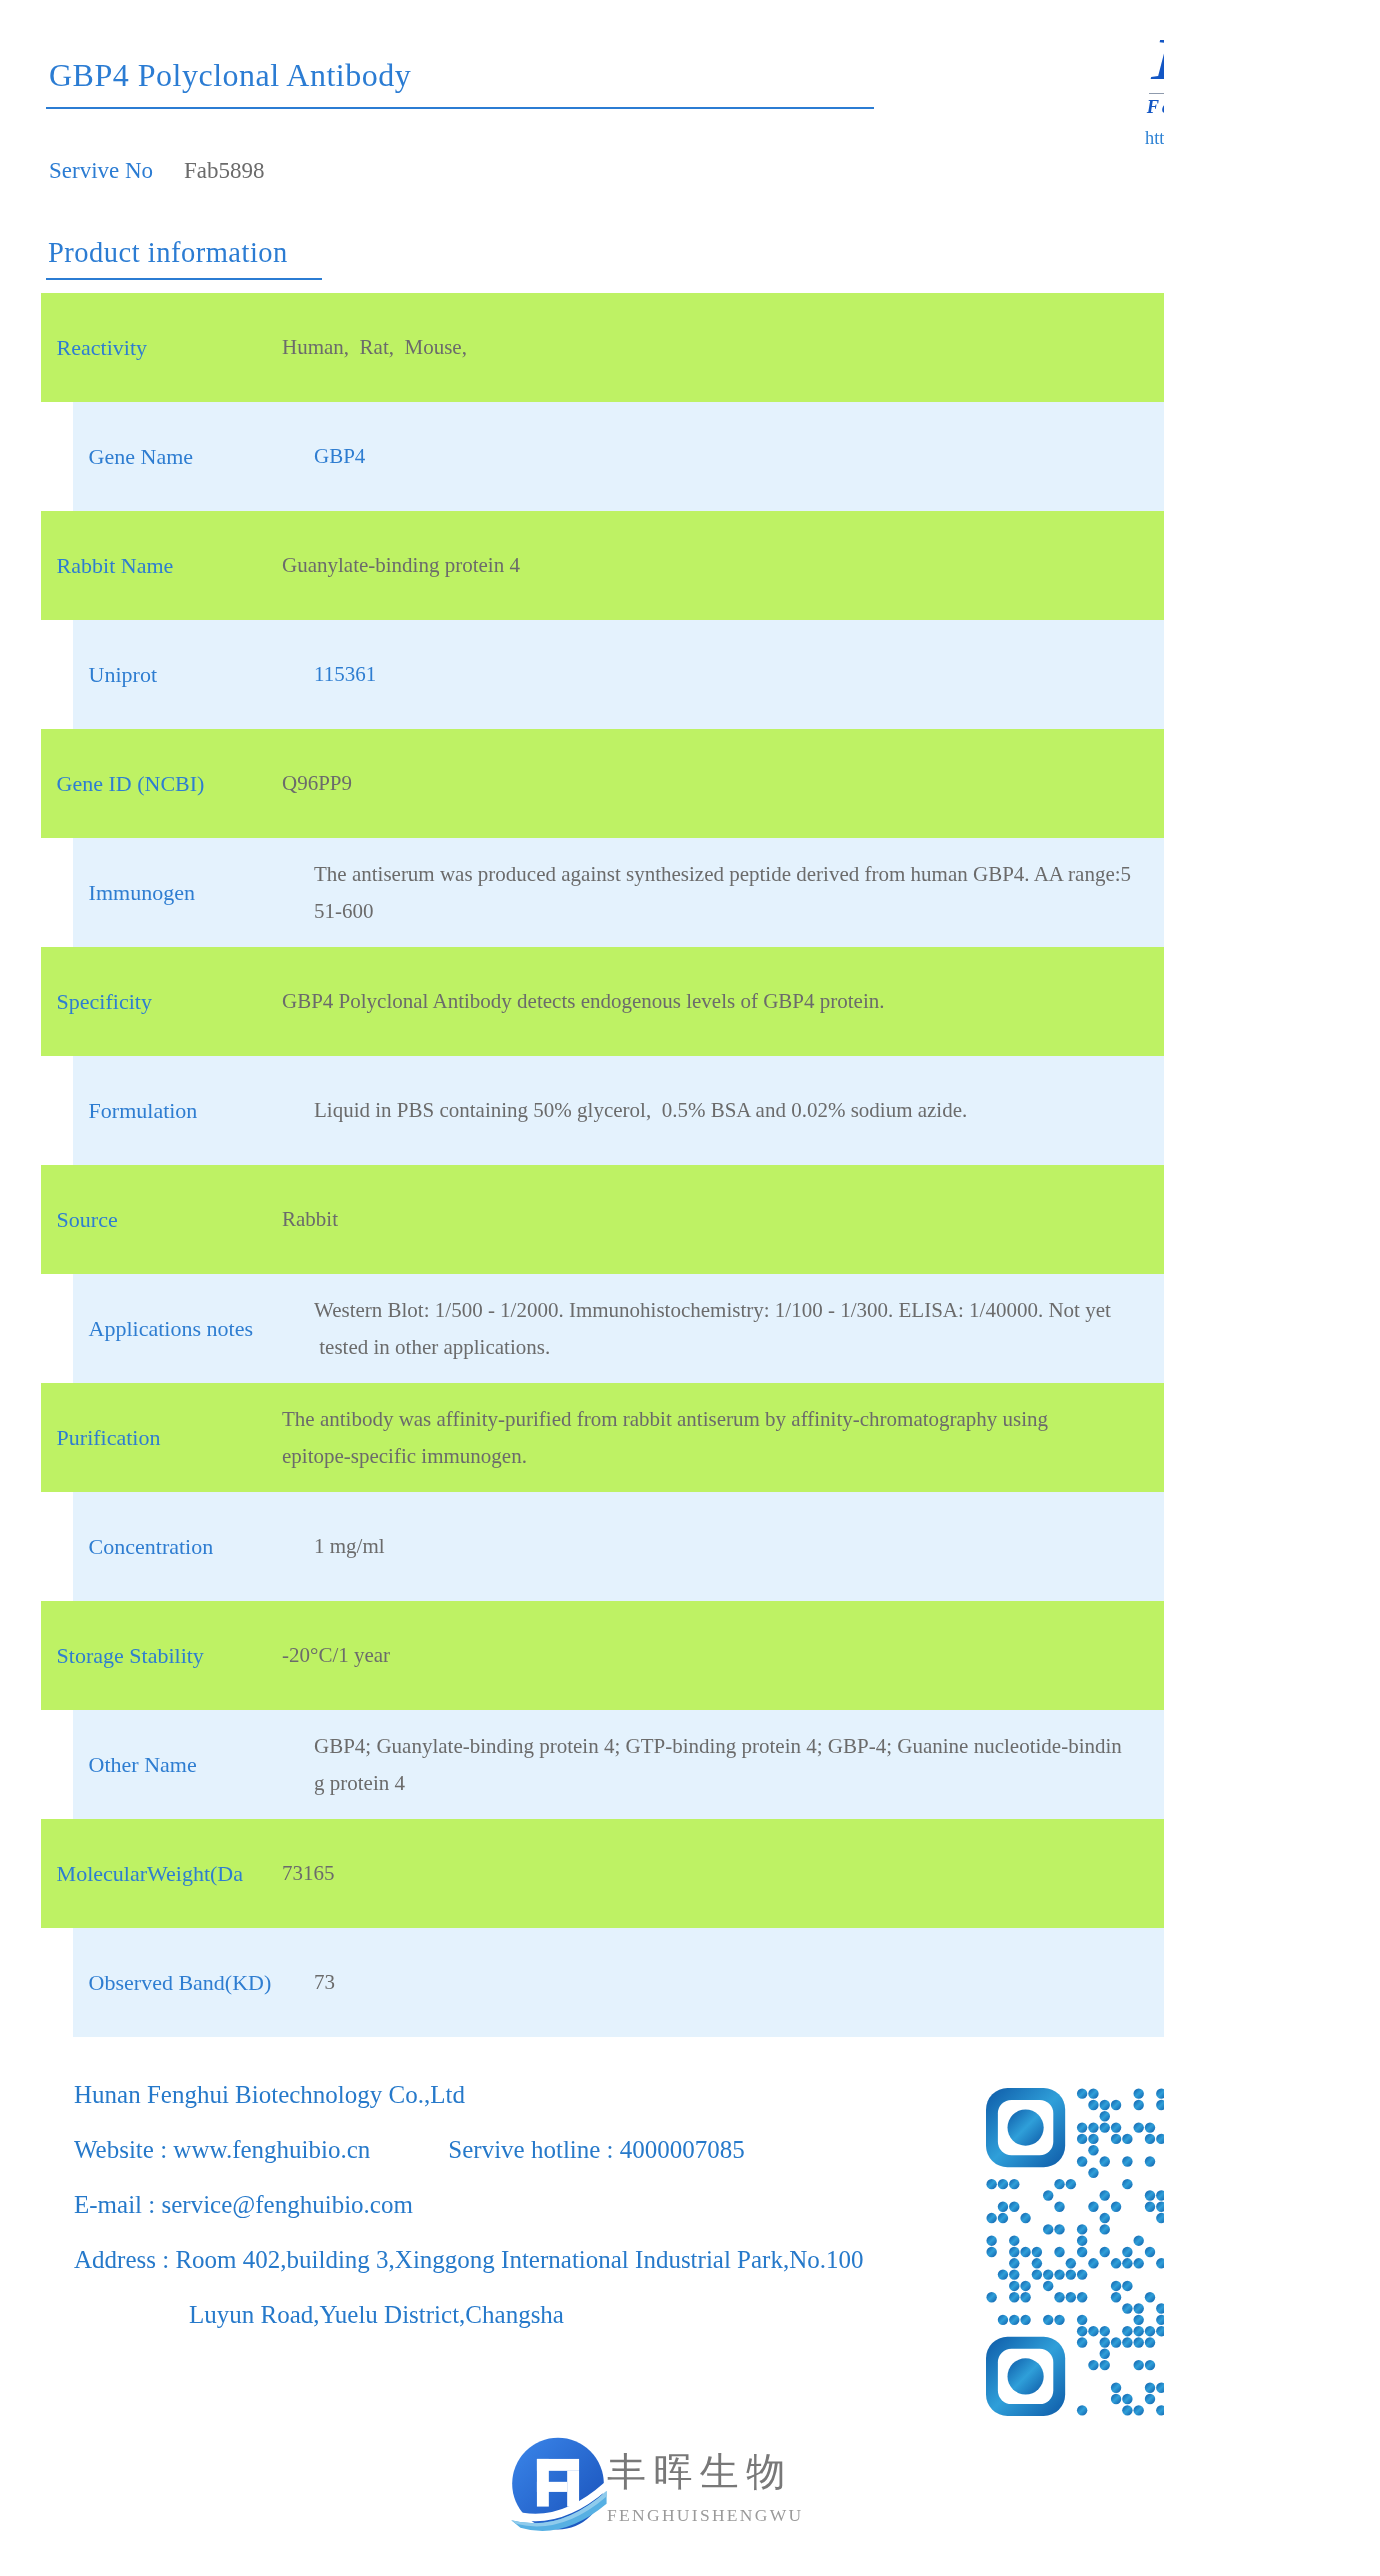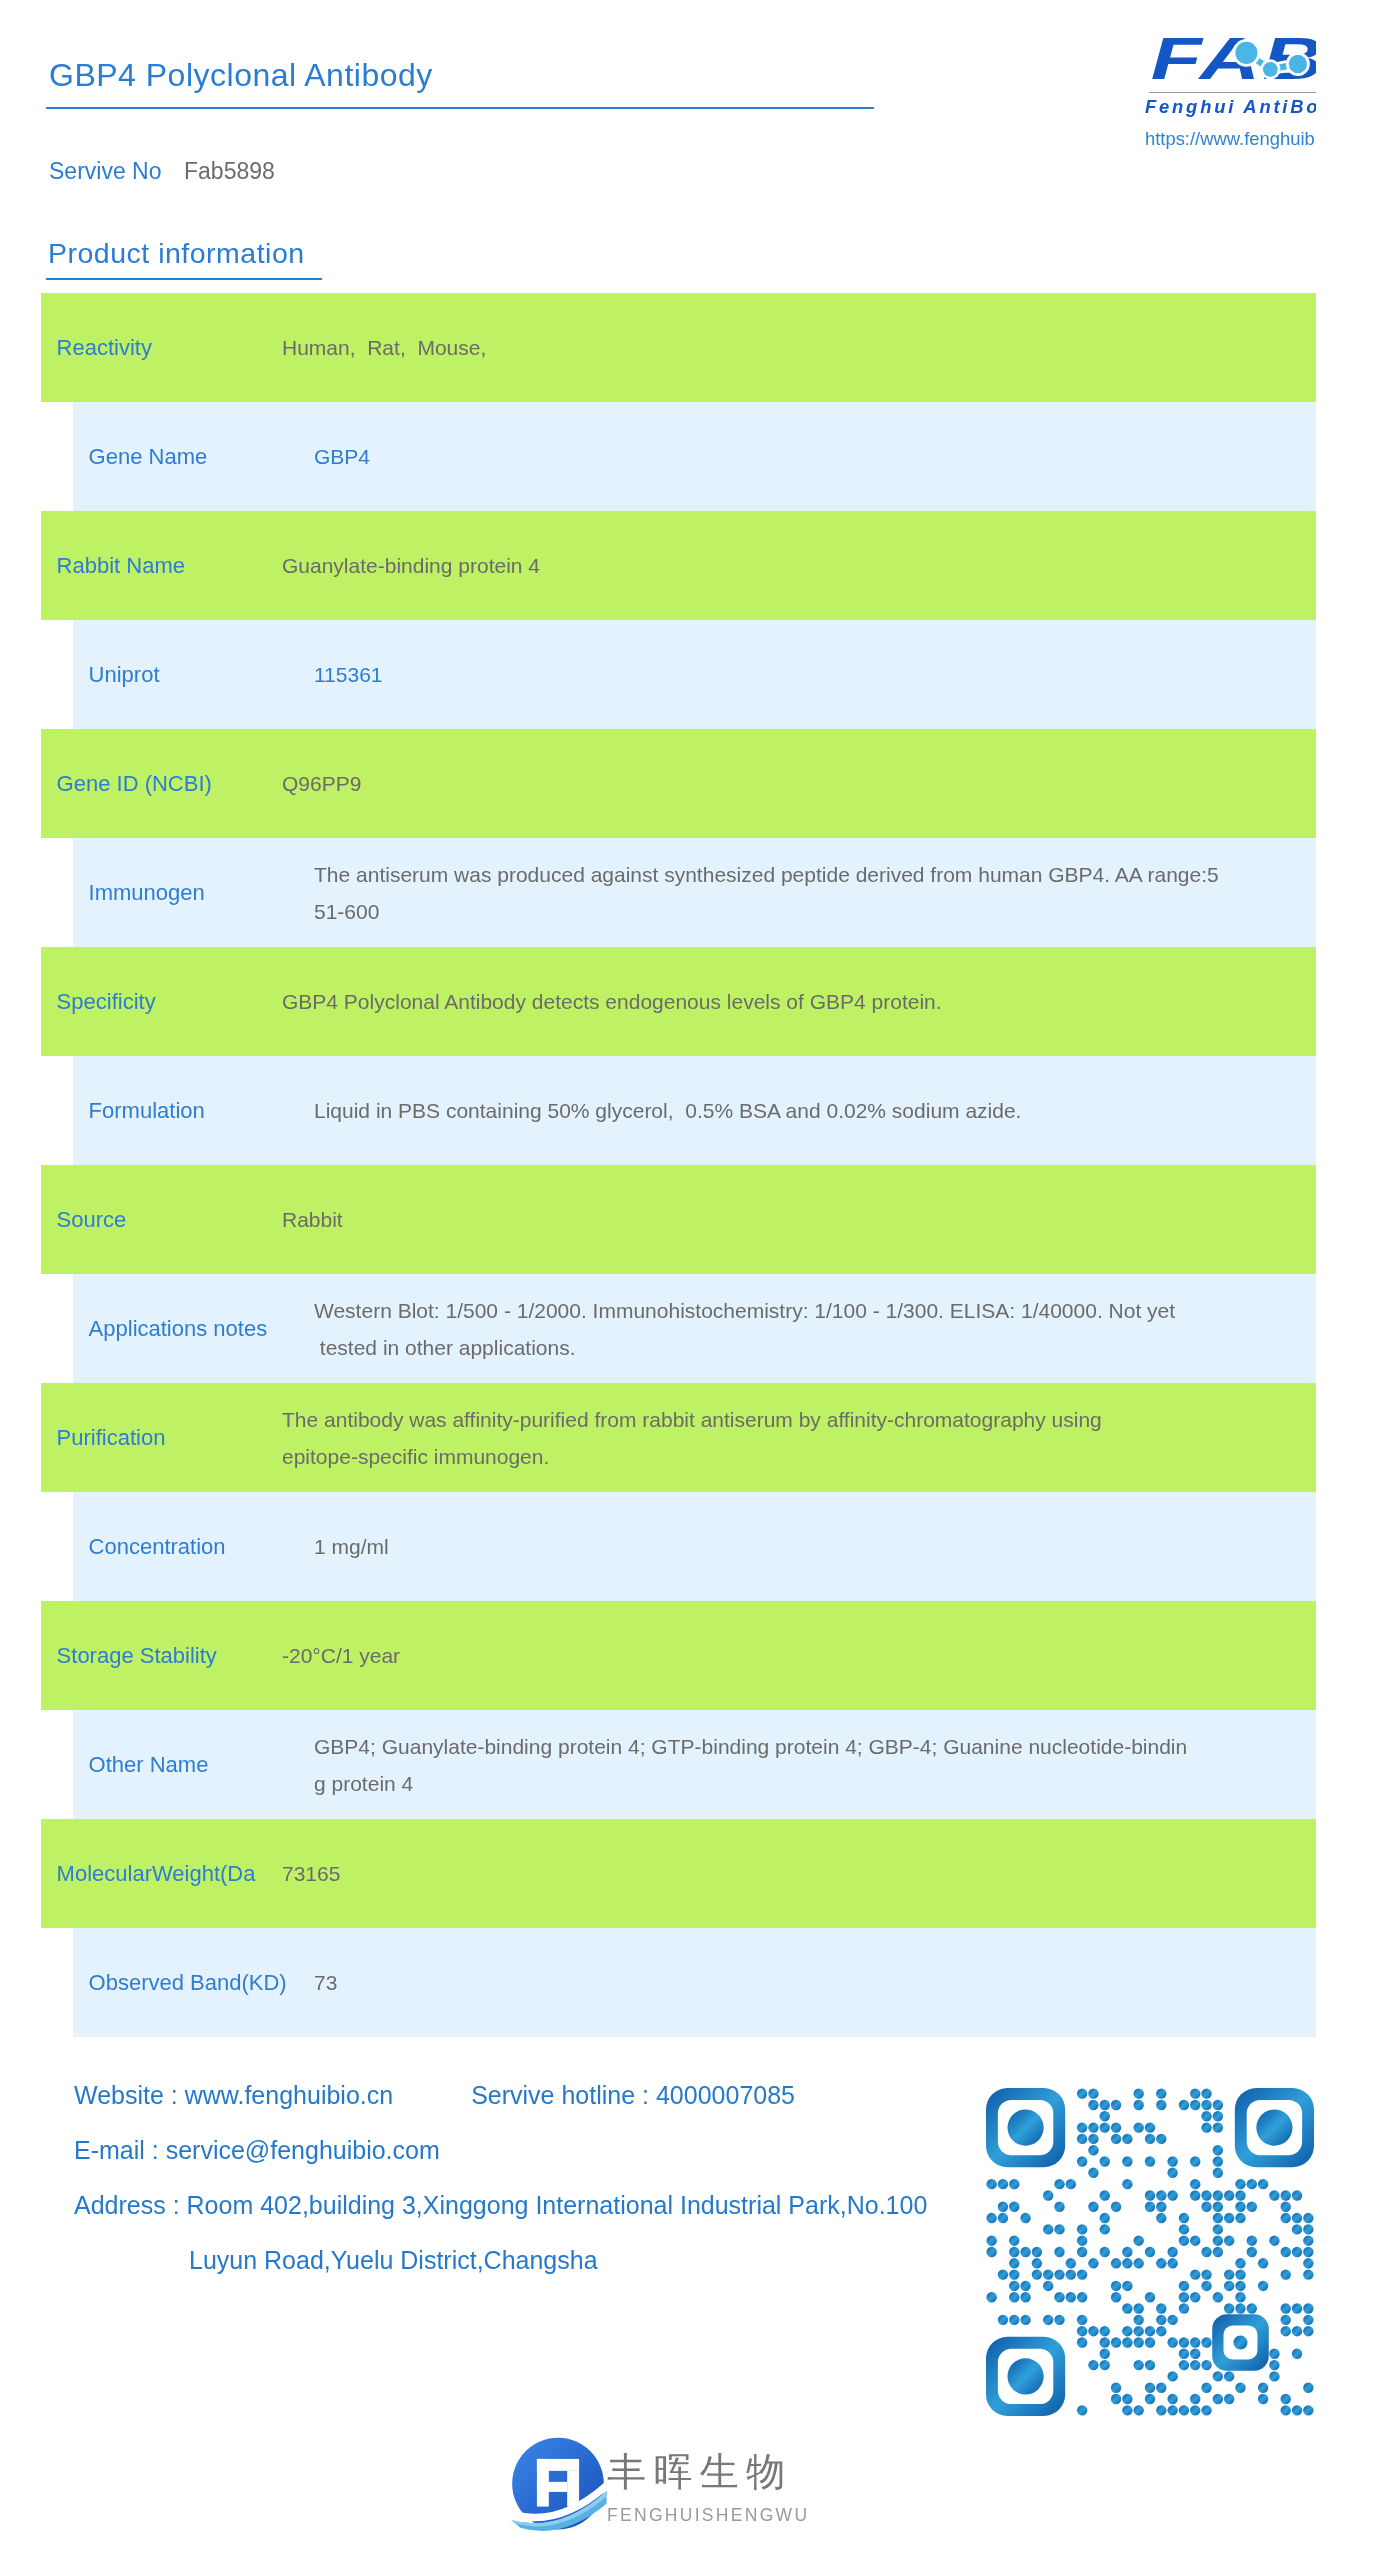--- a/index.html
+++ b/index.html
@@ -13,23 +13,23 @@
     --url-blue:#2e82d4;
     --qr-dark:#0e5aa7;
     --qr-light:#2f9fd9;
     --cn-gray:#787878;
     --en-gray:#9a9a9a;
   }
   *{margin:0;padding:0;box-sizing:border-box;}
   html,body{background:#ffffff;}
   .page{
     position:relative;
-    width:1316px;height:2576px;
+    width:1164px;height:2576px;
     background:#fff;
-    font-family:Liberation Sans, sans-serif;
+    font-family:Liberation Serif, serif;
     overflow:hidden;
   }
   .doc-title{
     position:absolute;left:49px;top:57px;
     font-size:32px;color:var(--accent);
     letter-spacing:0.5px;
   }
   .title-underline{
     position:absolute;left:46px;top:107px;
     width:828px;height:1.8px;background:var(--accent);
@@ -169,20 +169,23 @@
         <div class="tlabel">MolecularWeight(Da</div>
         <div class="tvalue">73165</div>
       </div>
       <div class="trow shaded">
         <div class="tlabel">Observed Band(KD)</div>
         <div class="tvalue">73</div>
       </div>
     </div>
 
   <div class="footer">
+    <div class="fline">
+        <span>Hunan Fenghui Biotechnology Co.,Ltd</span>
+      </div>
     <div class="fline">
       <span>Website : www.fenghuibio.cn</span>
       <span class="gap">Servive hotline : 4000007085</span>
     </div>
     <div class="fline">
         <span>E-mail : service@fenghuibio.com</span>
       </div>
     <div class="fline">
         <span>Address : Room 402,building 3,Xinggong International Industrial Park,No.100</span>
       </div>

